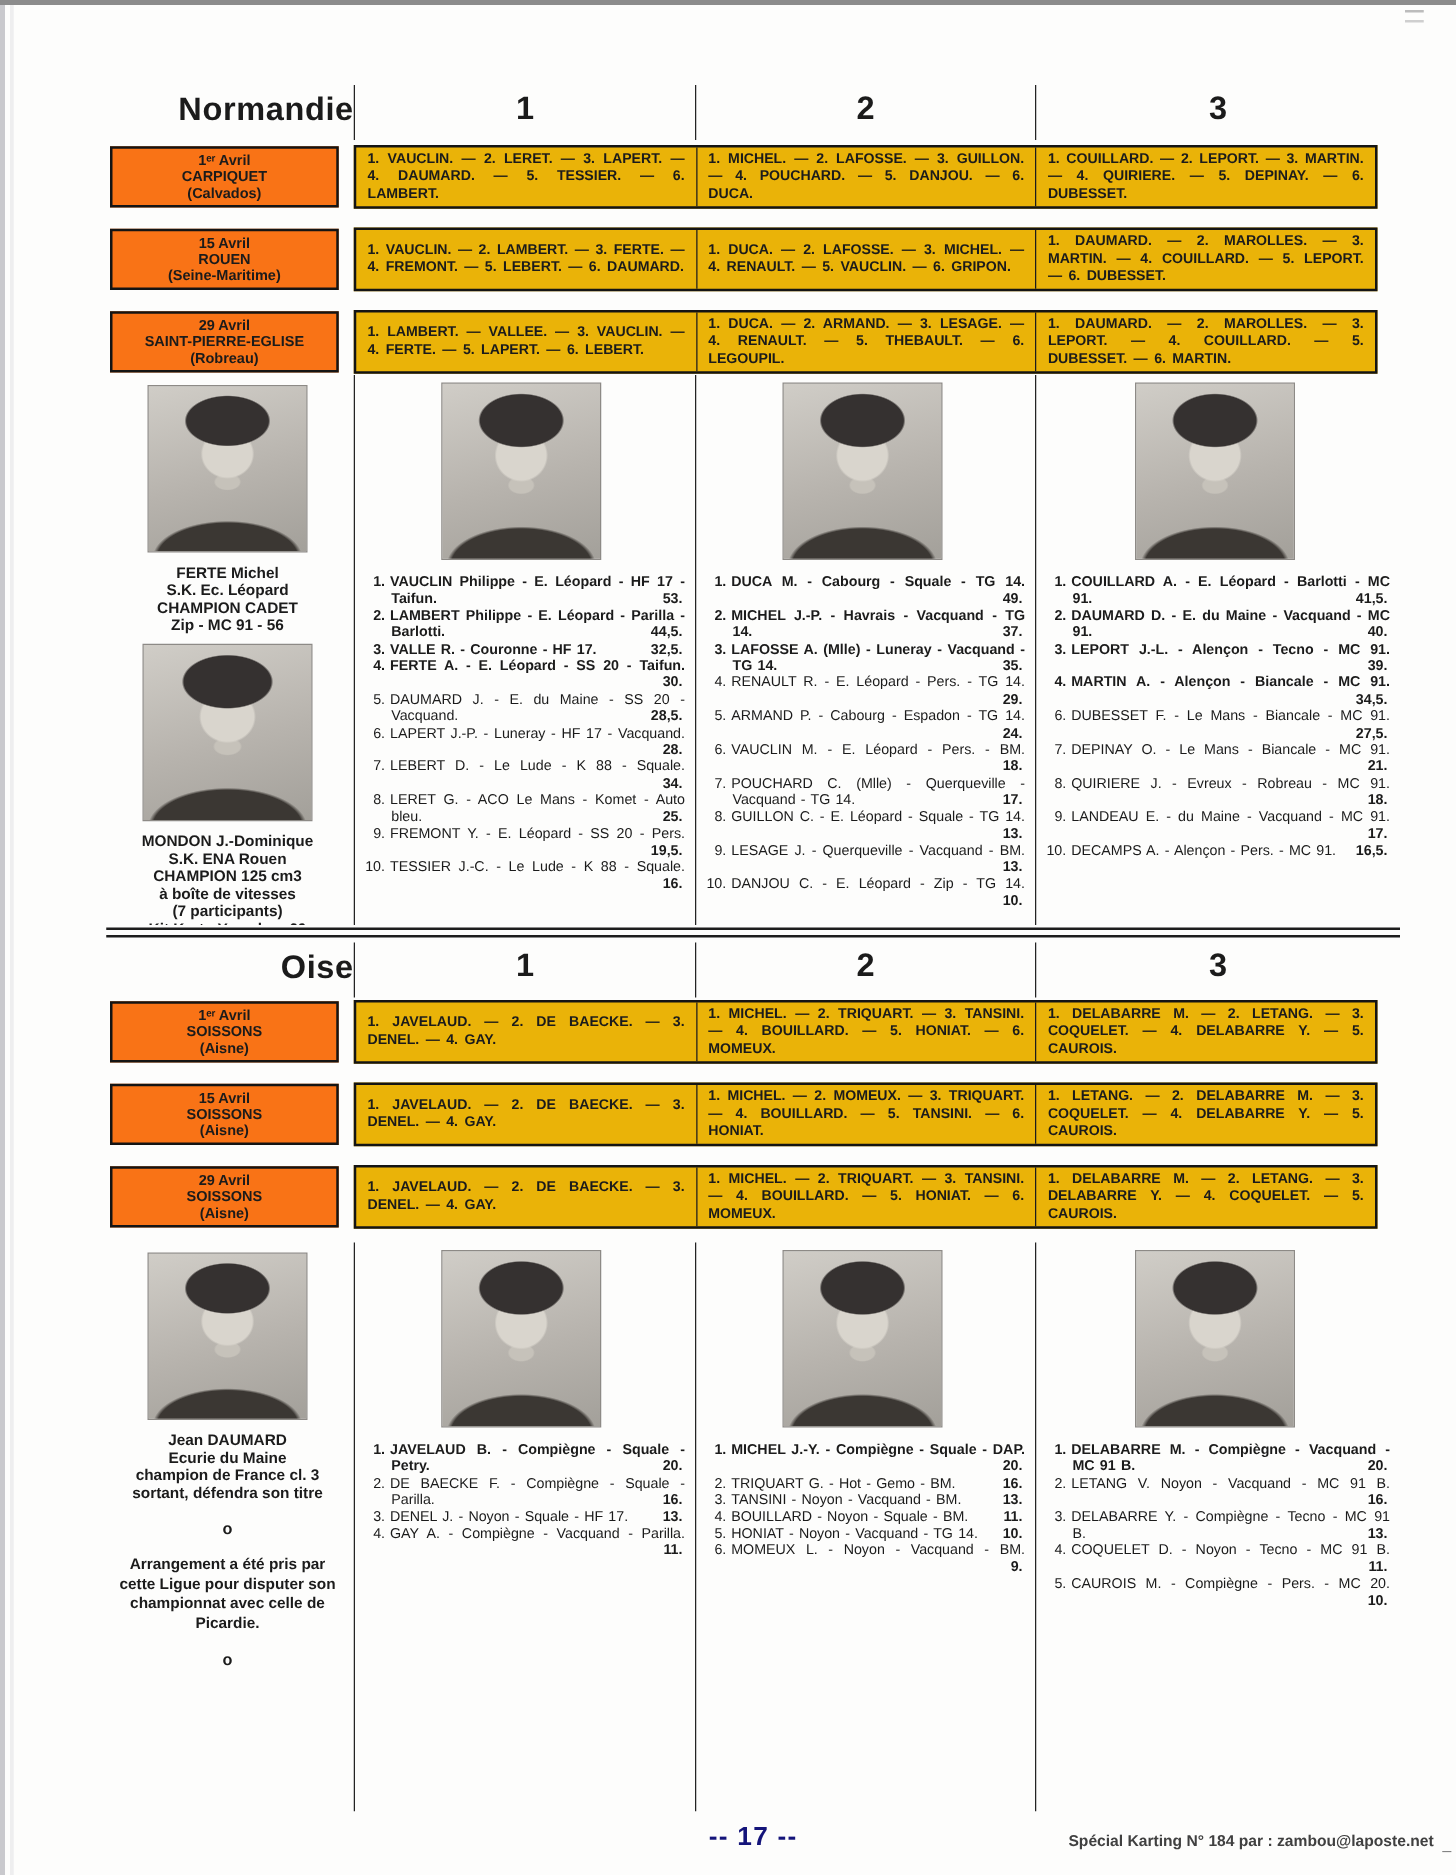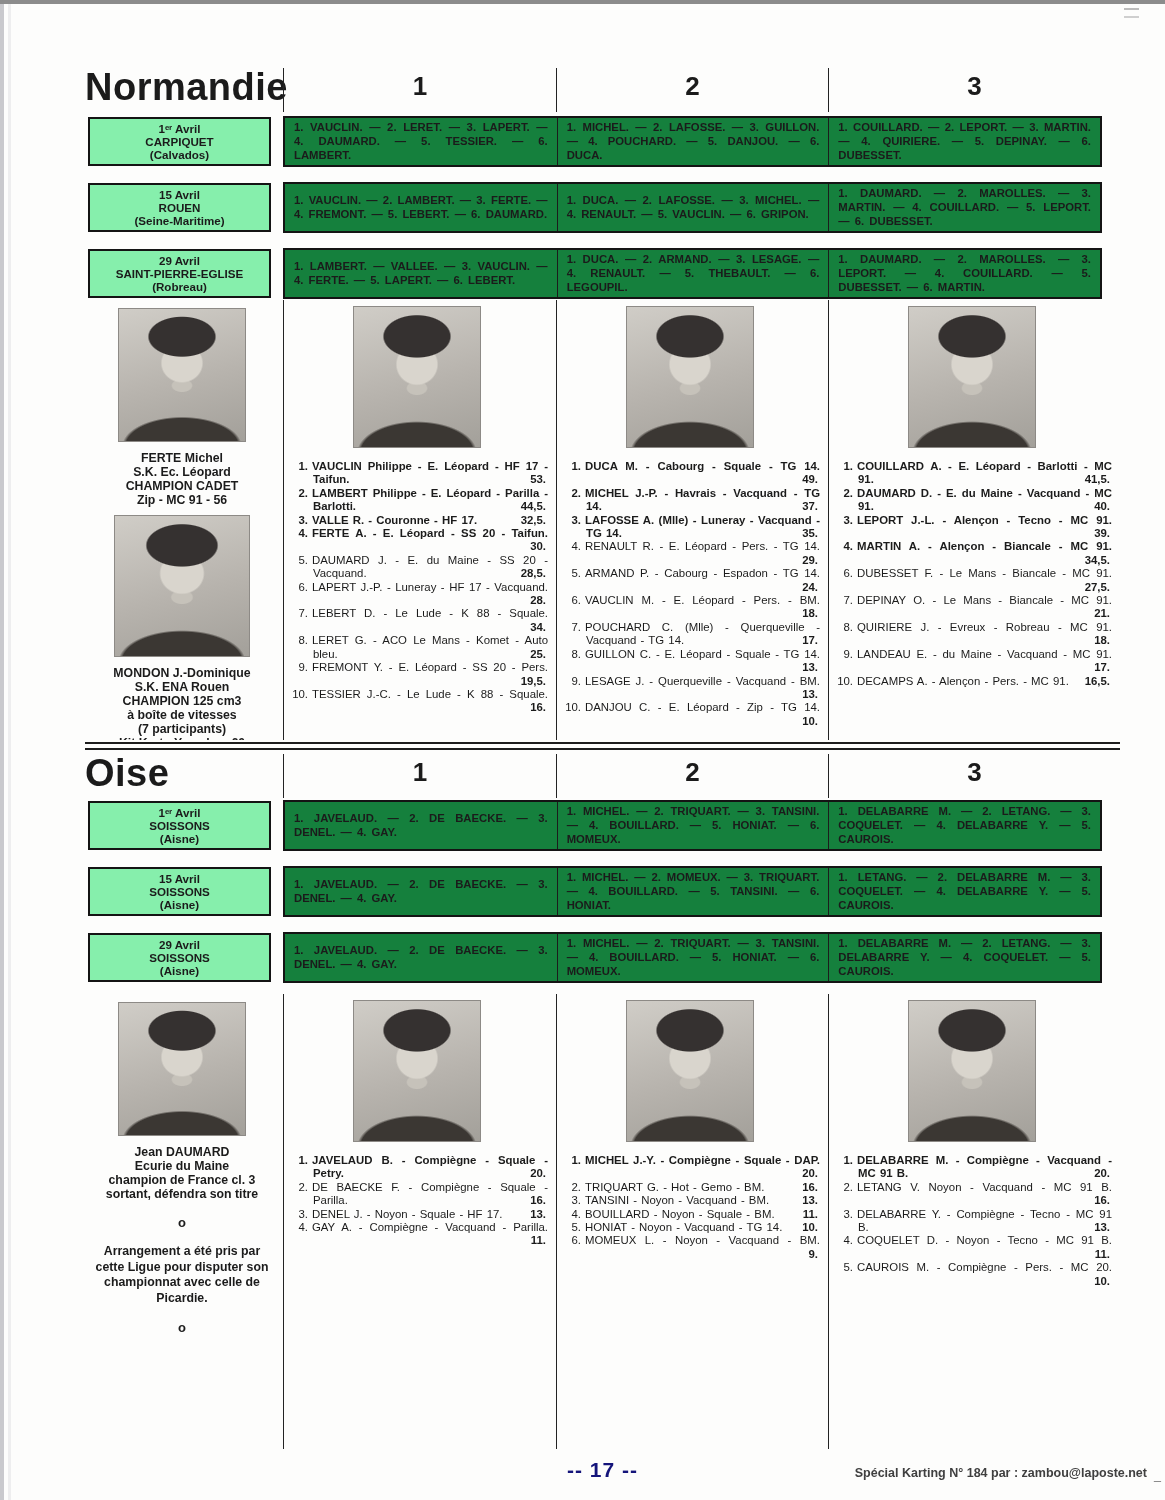--- a/index.html
+++ b/index.html
@@ -13,35 +13,35 @@
   .left-strip2{ position:absolute; top:4px; left:8px; width:3px; height:1496px; background:#eeeeef; }
   .tr-mark   { position:absolute; top:8px; right:26px; width:15px; height:6px;
                border-top:2px solid #bcbcbc; border-bottom:2px solid #cfcfcf; }
 
   .content { position:absolute; left:85px; top:0; width:1035px; padding-top:68px; }
 
   .sec-grid { display:grid; grid-template-columns:198px 273px 272px 292px; }
 
   
   .sec-header { height:46px; align-items:start; }
-  .sec-title  { text-align:left; font-size:38px; font-weight:bold; letter-spacing:.5px; line-height:38px; }
+  .sec-title  { text-align:right; font-size:26px; font-weight:bold; letter-spacing:.5px; line-height:38px; }
   .col-head   { text-align:center; font-size:26px; font-weight:bold; line-height:36px;
                 border-left:1.5px solid #232323; height:44px; }
 
   
   .event-row { height:50px; }
   .event-row + .event-row { margin-top:16px; }
   .events .event-row:first-child { margin-top:2px; }
   .date-box {
-    grid-column:1; margin:1px 12px 1px 3px; border:2.5px solid #141414; background:#86efac;
+    grid-column:1; margin:1px 12px 1px 3px; border:2.5px solid #141414; background:#f97316;
     display:grid; align-content:center; text-align:center;
     font-weight:bold; font-size:11.6px; line-height:13.4px;
   }
   .results-box {
-    grid-column:2 / 5; margin-right:18px; border:2.5px solid #141414; background:#15803d;
+    grid-column:2 / 5; margin-right:18px; border:2.5px solid #141414; background:#eab308;
     display:grid; grid-template-columns:1fr 1fr 1fr;
   }
   .result-cell { display:grid; align-content:center; padding:3px 9px; }
   .result-cell + .result-cell { border-left:1.5px solid #1c1c1c; }
   .rc-text { margin:0; text-align:justify; font-weight:bold; font-size:11.3px;
              line-height:13.8px; word-spacing:2px; }
 
   
   .body-grid { margin-top:2px; }
   .body-grid > div { overflow:hidden; }

